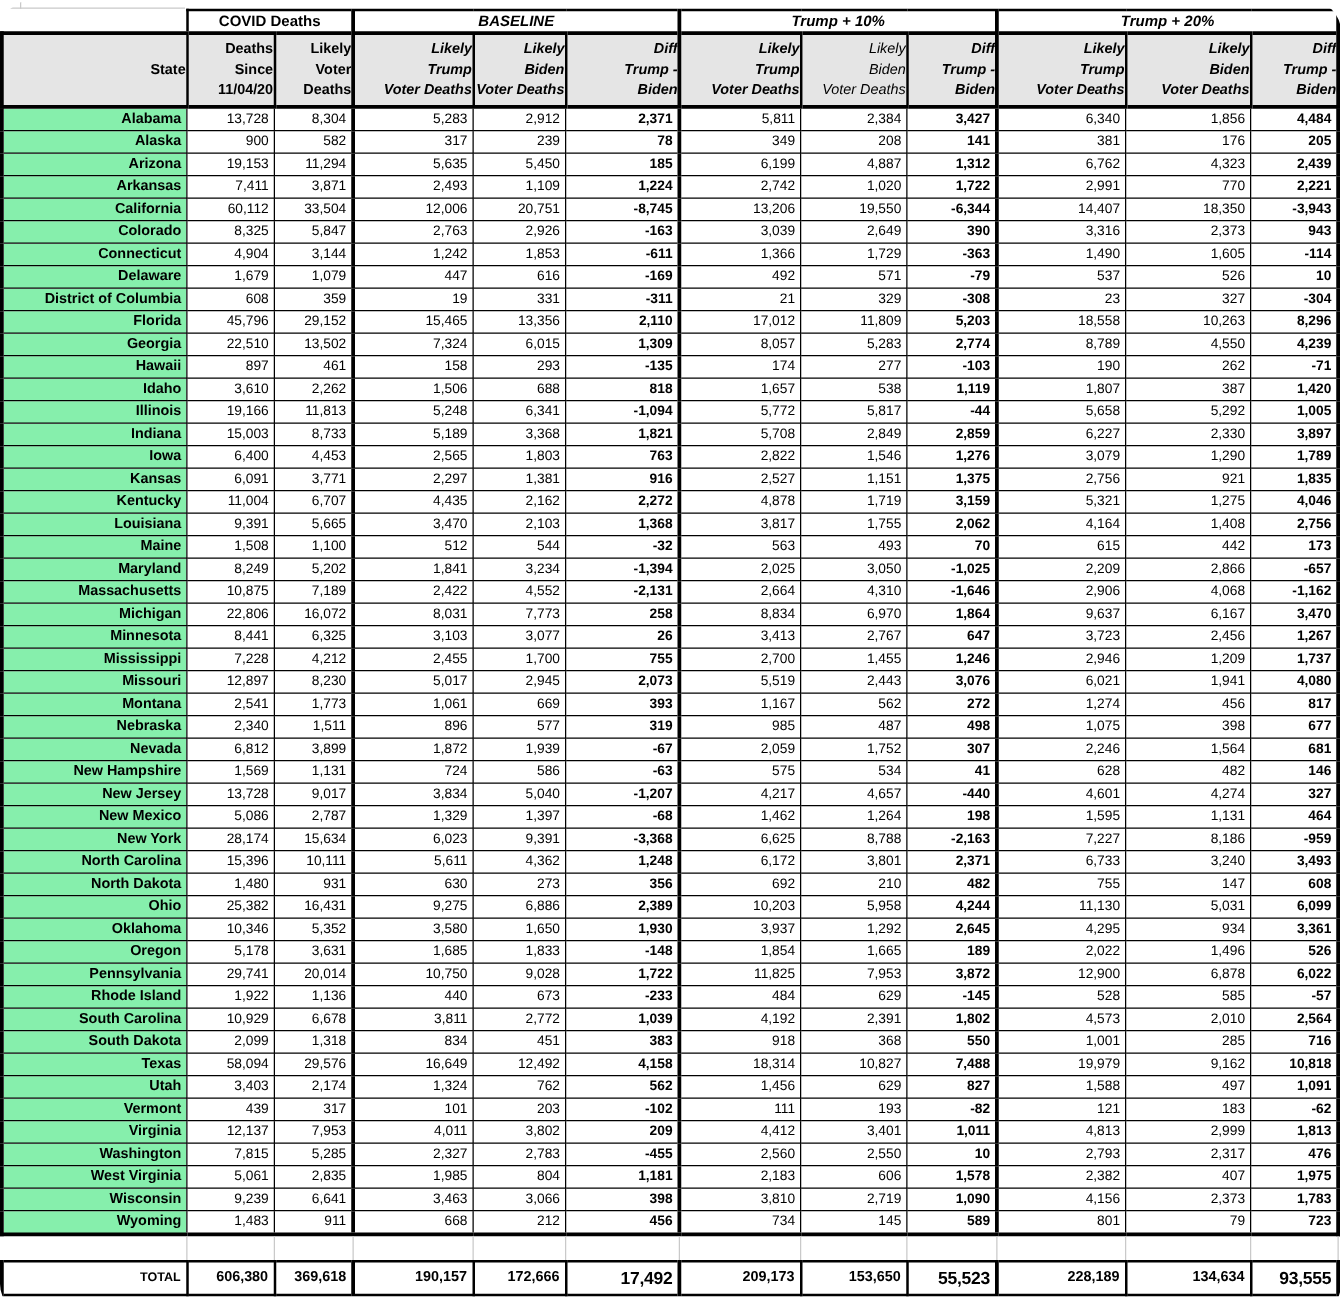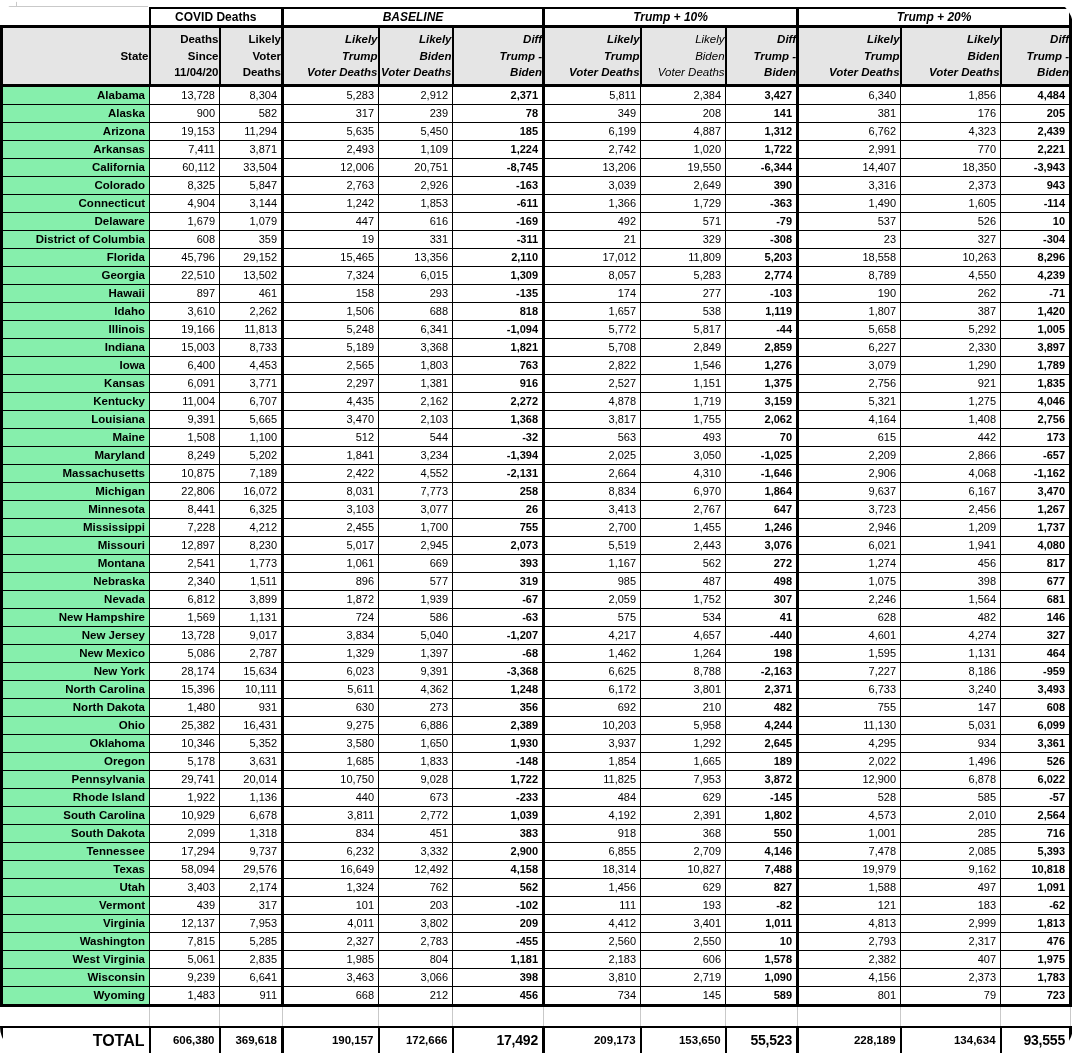--- a/index.html
+++ b/index.html
@@ -54,21 +54,21 @@
 
   
   tr.gap td{border:none;border-right:1px solid var(--grid-faint);background:#fff;}
   tr.gap.g1 td{height:19px;}
 
   
   tr.total-row td{
     border:2px solid #000;height:25px;font-weight:bold;font-size:11.5px;
     text-align:right;padding-right:4px;line-height:25px;background:#fff;
   }
-  tr.total-row td.t-label{font-size:16px;}
+  tr.total-row td.t-label{font-size:10px;}
   tr.total-row td.t-diff{font-size:14px;letter-spacing:-0.2px;}
 </style>
 </head>
 <body>
 
 <div id="sheet">
   <div id="topstrip">
     <div class="hline"></div>
     <div class="vline"></div>
   </div>
@@ -719,34 +719,20 @@
           <td class="num bg-b">451</td>
           <td class="num bg-y diff">383</td>
           <td class="num bg-o bL3">918</td>
           <td class="num bg-b">368</td>
           <td class="num bg-y diff">550</td>
           <td class="num bg-o bL3">1,001</td>
           <td class="num bg-b">285</td>
           <td class="num bg-y diff bR3">716</td>
         </tr>
         <tr class="body-row">
-          <td class="state-cell bL3">Tennessee</td>
-          <td class="num">17,294</td>
-          <td class="num">9,737</td>
-          <td class="num bg-o bL3">6,232</td>
-          <td class="num bg-b">3,332</td>
-          <td class="num bg-y diff">2,900</td>
-          <td class="num bg-o bL3">6,855</td>
-          <td class="num bg-b">2,709</td>
-          <td class="num bg-y diff">4,146</td>
-          <td class="num bg-o bL3">7,478</td>
-          <td class="num bg-b">2,085</td>
-          <td class="num bg-y diff bR3">5,393</td>
-        </tr>
-        <tr class="body-row">
           <td class="state-cell bL3">Texas</td>
           <td class="num">58,094</td>
           <td class="num">29,576</td>
           <td class="num bg-o bL3">16,649</td>
           <td class="num bg-b">12,492</td>
           <td class="num bg-y diff">4,158</td>
           <td class="num bg-o bL3">18,314</td>
           <td class="num bg-b">10,827</td>
           <td class="num bg-y diff">7,488</td>
           <td class="num bg-o bL3">19,979</td>

